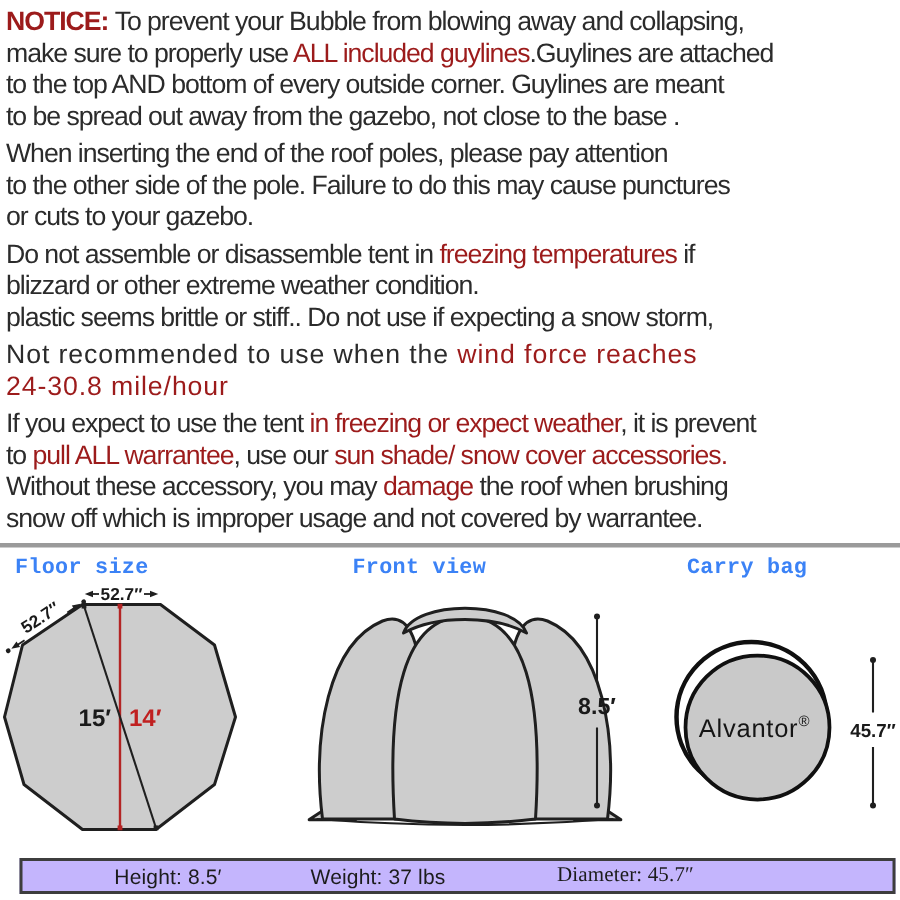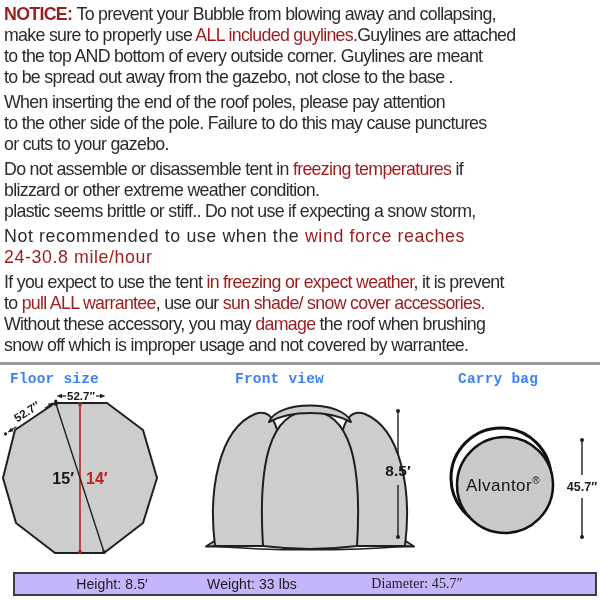--- a/index.html
+++ b/index.html
@@ -152,17 +152,17 @@
       <circle cx="142" cy="45" r="2" stroke="none"></circle>
       <line x1="142" y1="46" x2="142" y2="80" stroke-width="1.4"></line>
       <line x1="142" y1="103" x2="142" y2="141" stroke-width="1.4"></line>
       <circle cx="142" cy="142" r="2" stroke="none"></circle>
     </g>
     <text x="142" y="96" text-anchor="middle" font-size="12.5" font-weight="bold" fill="#1a1a1a">45.7″</text>
   </svg>
 
   <div class="spec-table">
     <span class="spec-item" id="spec-height">Height: 8.5′</span>
-    <span class="spec-item" id="spec-weight">Weight: 33 lbs</span>
+    <span class="spec-item" id="spec-weight">Weight: 37 lbs</span>
     <span class="spec-item" id="spec-diameter">Diameter: 45.7″</span>
   </div>
 
 </div>
 
 </body></html>

